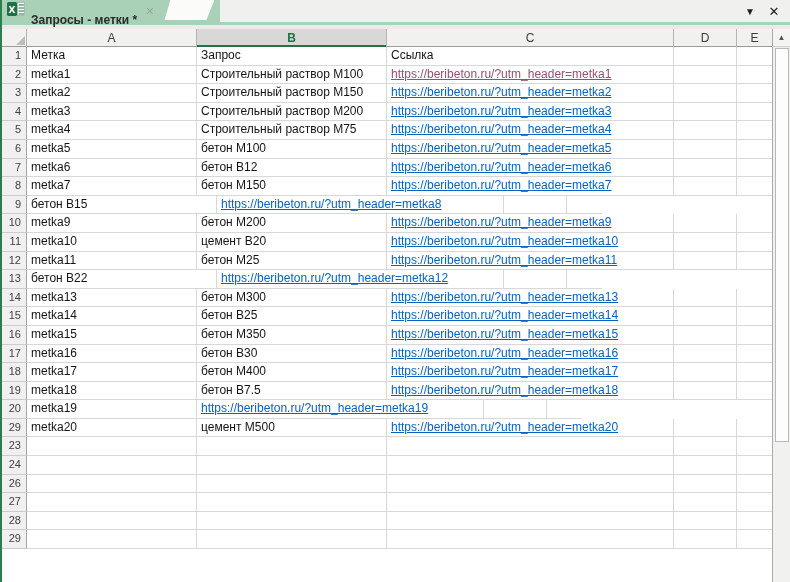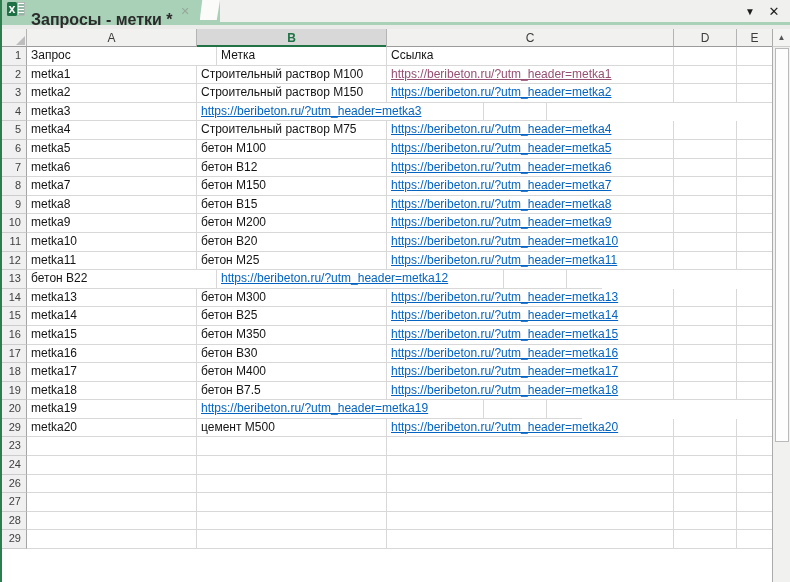--- a/index.html
+++ b/index.html
@@ -11,21 +11,21 @@
     font-family:"Liberation Sans","DejaVu Sans",sans-serif;
   }
 
   
   .tabbar{ display:flex; height:22px; background:#f0f0ee; }
   .tabbar-green{
     display:flex; align-items:center; width:218px; background:#a9d1b7;
     padding-left:5px; flex:0 0 auto;
   }
   .file-icon{ display:inline-block; margin-right:6px; flex:0 0 auto; }
-  .tab-title{ font-size:16px; font-weight:bold; color:#2b2b2b; white-space:nowrap;margin-top:17px; }
+  .tab-title{ font-size:12px; font-weight:bold; color:#2b2b2b; white-space:nowrap;margin-top:17px; }
   .tab-close{ margin-left:8px; font-size:11px; font-weight:bold; color:#95a89b; cursor:default; }
   .new-tab{
     width:50px; height:20px; margin-left:10px; align-self:flex-start;
     background:#fbfbfa; clip-path:polygon(12% 0, 100% 0, 84% 100%, 0% 100%);
   }
   .tabbar-rest{ flex:1 1 auto; display:flex; align-items:center; justify-content:flex-end; }
   .win-btn{
     width:24px; height:18px; display:flex; align-items:center; justify-content:center;
     font-size:10px; color:#1d1d1d; font-weight:bold; cursor:default;
   }
@@ -136,22 +136,22 @@
       <div class="h-cell col-e">E</div>
       <div class="scroll-up" id="scrollUpBtn">
         <span>▲</span>
       </div>
   </div>
 
   <div class="body">
     <div class="rows" id="rowsContainer">
         <div class="s-row">
           <div class="rn">1</div>
+          <div class="cell col-a">Метка</div>
           <div class="cell col-b">Запрос</div>
-          <div class="cell col-a">Метка</div>
           <div class="cell col-c">Ссылка</div>
           <div class="cell col-d"></div>
           <div class="cell col-e"></div>
         </div>
         <div class="s-row">
           <div class="rn">2</div>
           <div class="cell col-a">metka1</div>
           <div class="cell col-b">Строительный раствор М100</div>
           <div class="cell col-c"><span class="hyperlink visited">https://beribeton.ru/?utm_header=metka1</span></div>
           <div class="cell col-d"></div>
@@ -161,20 +161,21 @@
           <div class="rn">3</div>
           <div class="cell col-a">metka2</div>
           <div class="cell col-b">Строительный раствор М150</div>
           <div class="cell col-c"><span class="hyperlink">https://beribeton.ru/?utm_header=metka2</span></div>
           <div class="cell col-d"></div>
           <div class="cell col-e"></div>
         </div>
         <div class="s-row">
           <div class="rn">4</div>
           <div class="cell col-a">metka3</div>
+          <div class="cell col-b">Строительный раствор М200</div>
           <div class="cell col-c"><span class="hyperlink">https://beribeton.ru/?utm_header=metka3</span></div>
           <div class="cell col-d"></div>
           <div class="cell col-e"></div>
         </div>
         <div class="s-row">
           <div class="rn">5</div>
           <div class="cell col-a">metka4</div>
           <div class="cell col-b">Строительный раствор М75</div>
           <div class="cell col-c"><span class="hyperlink">https://beribeton.ru/?utm_header=metka4</span></div>
           <div class="cell col-d"></div>
@@ -199,38 +200,37 @@
         <div class="s-row">
           <div class="rn">8</div>
           <div class="cell col-a">metka7</div>
           <div class="cell col-b">бетон М150</div>
           <div class="cell col-c"><span class="hyperlink">https://beribeton.ru/?utm_header=metka7</span></div>
           <div class="cell col-d"></div>
           <div class="cell col-e"></div>
         </div>
         <div class="s-row">
           <div class="rn">9</div>
-          <div class="cell col-a">metka8</div>
           <div class="cell col-b">бетон В15</div>
           <div class="cell col-c"><span class="hyperlink">https://beribeton.ru/?utm_header=metka8</span></div>
           <div class="cell col-d"></div>
           <div class="cell col-e"></div>
         </div>
         <div class="s-row">
           <div class="rn">10</div>
           <div class="cell col-a">metka9</div>
           <div class="cell col-b">бетон М200</div>
           <div class="cell col-c"><span class="hyperlink">https://beribeton.ru/?utm_header=metka9</span></div>
           <div class="cell col-d"></div>
           <div class="cell col-e"></div>
         </div>
         <div class="s-row">
           <div class="rn">11</div>
           <div class="cell col-a">metka10</div>
-          <div class="cell col-b">бетон В20</div>
+          <div class="cell col-b">цемент В20</div>
           <div class="cell col-c"><span class="hyperlink">https://beribeton.ru/?utm_header=metka10</span></div>
           <div class="cell col-d"></div>
           <div class="cell col-e"></div>
         </div>
         <div class="s-row">
           <div class="rn">12</div>
           <div class="cell col-a">metka11</div>
           <div class="cell col-b">бетон М25</div>
           <div class="cell col-c"><span class="hyperlink">https://beribeton.ru/?utm_header=metka11</span></div>
           <div class="cell col-d"></div>

